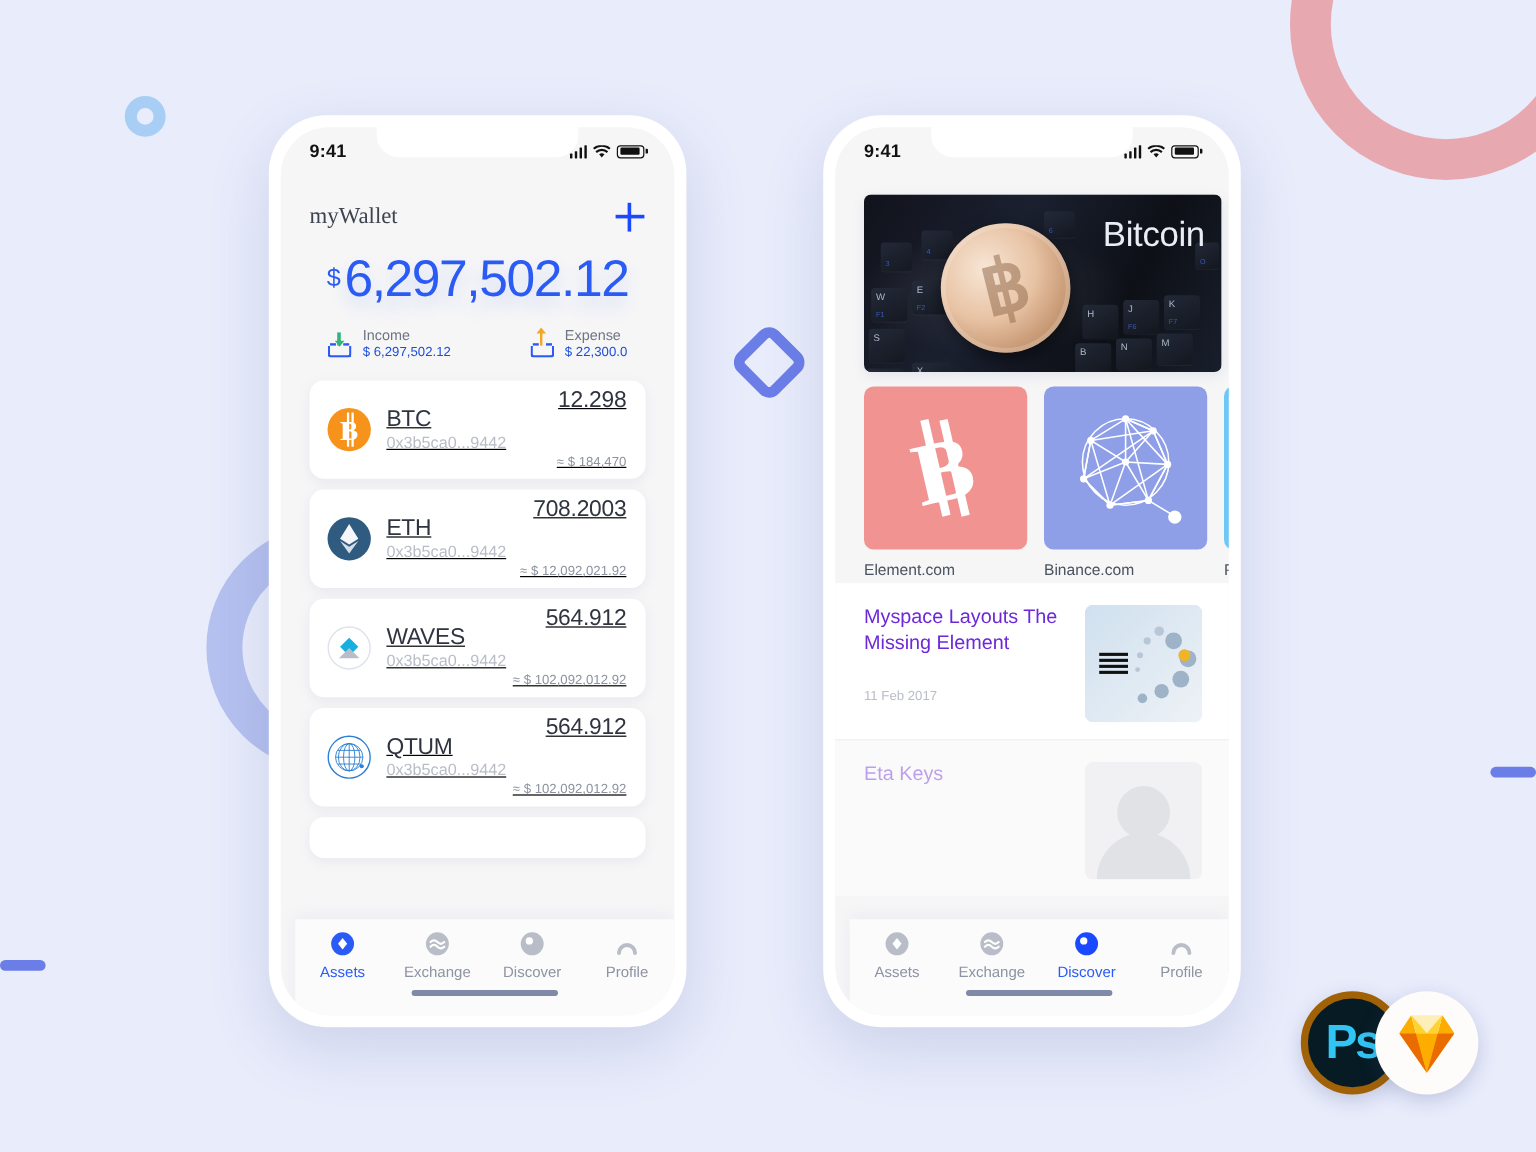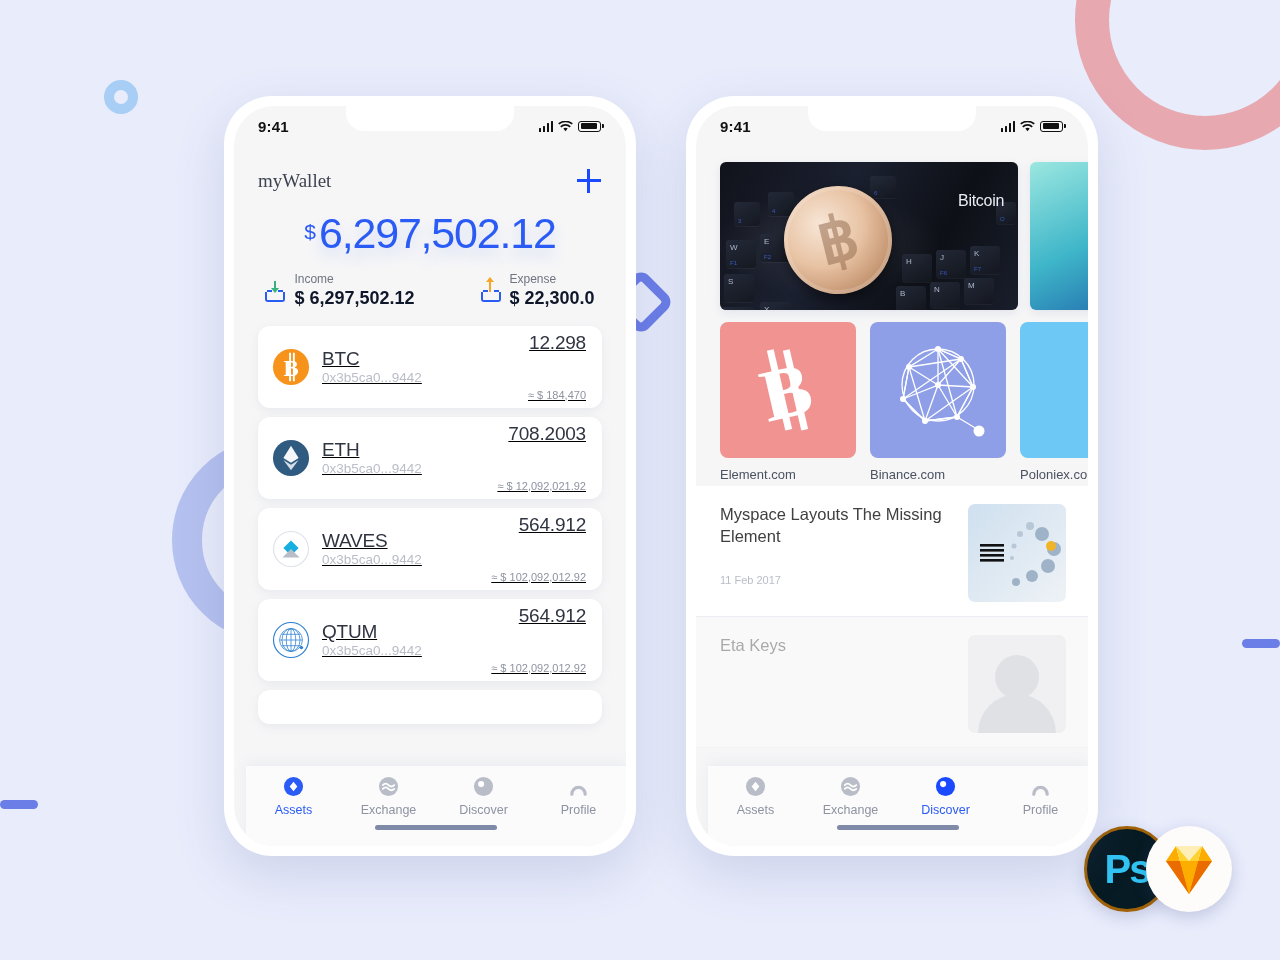--- a/index.html
+++ b/index.html
@@ -42,32 +42,32 @@
   }
 
   
   #badges { position: absolute; left: 1084px; top: 826px; width: 150px; height: 90px; }
   .badge {
     position: absolute; width: 86px; height: 86px; border-radius: 50%;
     box-shadow: 0 5px 16px rgba(60,70,130,.22);
   }
   #badge-ps {
     left: 0; top: 0;
-    background: #071b24; border: 3px solid #a16207;
+    background: #071b24; border: 6px solid #a16207;
     display: flex; align-items: center; justify-content: center;
   }
   #badge-ps span { color: #31c5f4; font-size: 40px; font-weight: bold; letter-spacing: -2px; }
   #badge-sketch {
     left: 62px; top: 0; background: #fdfcfa;
     display: flex; align-items: center; justify-content: center;
   }
 
   
   .phone {
-    position: absolute; width: 412px; height: 760px;
+    position: absolute; width: 348px; height: 760px;
     background: #ffffff; border-radius: 48px;
     box-shadow: 0 18px 50px rgba(82,95,160,.18);
     padding: 10px;
   }
   #phone-left  { left: 224px; top: 96px; }
   #phone-right { left: 686px; top: 96px; }
   .screen {
     width: 100%; height: 100%; border-radius: 40px;
     background: #f6f6f7; overflow: hidden; position: relative;
   }
@@ -135,21 +135,21 @@
   .arr { position:absolute; left:8.2px; top:1px; width:2.4px; height:11px; }
   .arr::before { content:""; position:absolute; left:0; top:0; width:100%; height:100%; }
   .arr-down::before { background:#35b37e; }
   .arr-down i { position:absolute; bottom:-1px; left:-2.8px; width:0;height:0;
     border-left:4px solid transparent;border-right:4px solid transparent;border-top:5px solid #35b37e; }
   .arr-up::before { background:#f5a623; }
   .arr-up i { position:absolute; top:-4px; left:-2.8px; width:0;height:0;
     border-left:4px solid transparent;border-right:4px solid transparent;border-bottom:5px solid #f5a623; }
   .inout-text { text-align: left; }
   .inout-label { font-size: 12px; color: #6e7480; line-height: 1.25; }
-  .inout-val   { font-size: 18px; color: #0f172a; line-height: 1.3; font-weight: bold; }
+  .inout-val   { font-size: 11px; color: #1d4ed8; line-height: 1.3; }
 
   
   .asset-list { margin-top: 16px; padding: 0 24px; }
   .asset-card {
     background: #fff; border-radius: 12px; height: 82px;
     box-shadow: 0 3px 10px rgba(120,130,170,.10);
     margin-bottom: 9px; display: flex; align-items: center;
     padding: 0 16px 0 14px;
     text-decoration: underline;
   }
@@ -201,21 +201,21 @@
   .coin {
     position: absolute; left: 64px; top: 24px; width: 108px; height: 108px;
     border-radius: 50%;
     background: radial-gradient(circle at 38% 32%, #f7e6d6 0%, #e8c3a4 42%, #c79874 72%, #a87c5c 100%);
     box-shadow: 0 5px 14px rgba(0,0,0,.55), inset 0 0 0 4px rgba(255,255,255,.18);
     transform: rotate(-14deg);
     display:flex; align-items:center; justify-content:center;
   }
   .coin-b { font-size: 62px; color: rgba(150,110,80,.55); font-weight: bold; line-height:1; }
   .banner-label {
-    position: absolute; right: 14px; top: 30px; font-size: 16px;
+    position: absolute; right: 14px; top: 18px; font-size: 29px;
     color: #e9edf4; letter-spacing: -.3px;
   }
   .banner-next {
     width: 298px; height: 148px; flex: 0 0 298px; border-radius: 6px;
     background: linear-gradient(155deg,#9be7e0 0%,#3fb6c9 38%,#1c5fa8 75%,#0c2f63 100%);
     box-shadow: 0 3px 10px rgba(120,130,170,.14);
   }
   .section-title { padding: 16px 24px 0 24px; font-size: 17px; color: #3d4350; }
   .rec-row { display: flex; gap: 14px; padding: 12px 0 0 24px; }
   .rec-item { flex: 0 0 136px; }
@@ -223,21 +223,21 @@
     width: 136px; height: 136px; border-radius: 8px;
     display: flex; align-items: center; justify-content: center;
   }
   .rec-name { font-size: 13px; color: #4a5160; margin-top: 9px; }
   .news-list { margin-top: 4px; }
   .news-item {
     background: #fff; display: flex; align-items: flex-start;
     padding: 18px 22px 14px 24px; border-bottom: 1px solid #eceef3;
   }
   .news-text { flex: 1 1 auto; padding-right: 14px; }
-  .news-title { font-size: 16.5px; color: #404040; line-height: 1.32; }
+  .news-title { font-size: 16.5px; color: #6d28d9; line-height: 1.32; }
   .news-date { font-size: 11px; color: #b9bdc7; margin-top: 26px; }
   .news-thumb { width: 98px; height: 98px; border-radius: 7px; flex: 0 0 98px; overflow: hidden; position: relative; }
   .news-item.faded { opacity: .42; }
 </style>
 </head>
 <body>
 
 <div class="deco" id="ring-pink"></div>
 <div class="deco" id="ring-blue-small"></div>
 <div class="deco" id="ring-periwinkle"></div>

